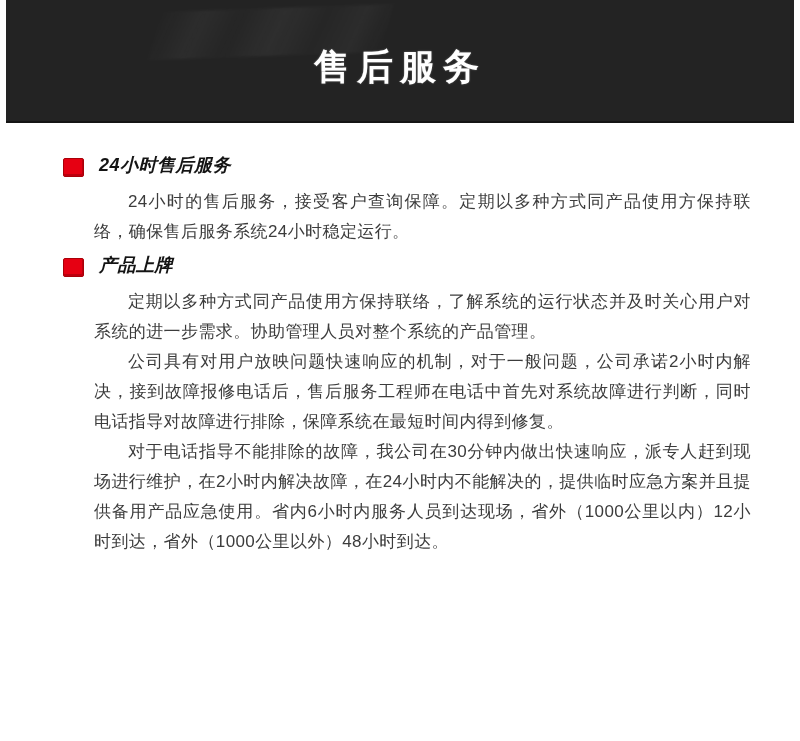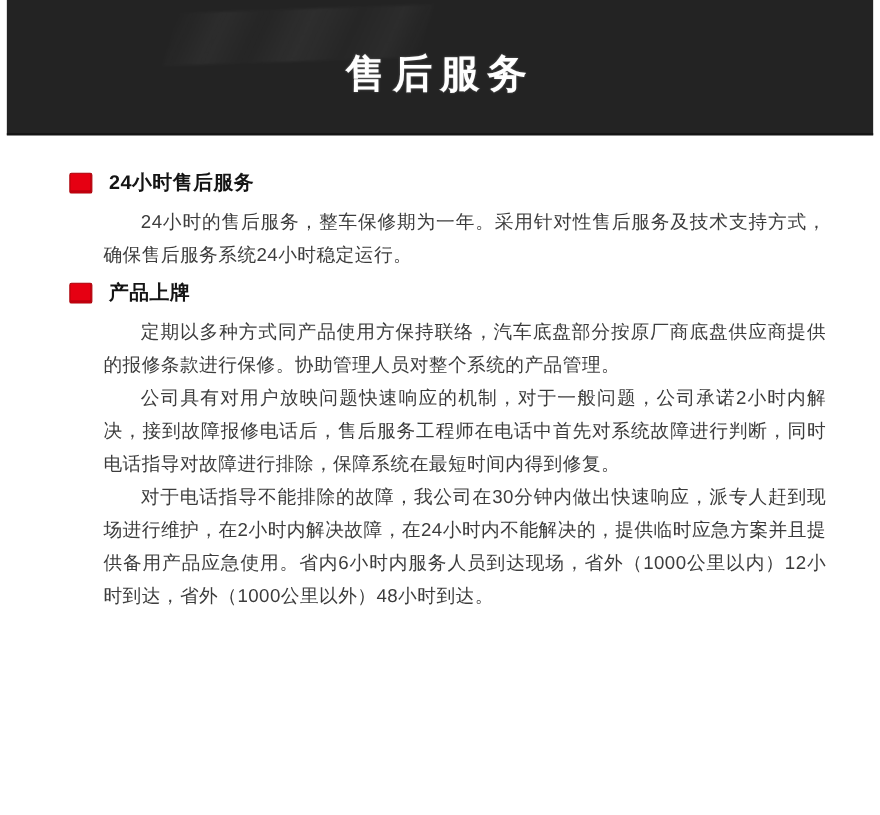--- a/index.html
+++ b/index.html
@@ -53,23 +53,24 @@
     letter-spacing: 7px;
     text-shadow: 0 0 2px rgba(255,255,255,0.35);
     white-space: nowrap;
   }
 
   
   .content { padding-top: 32px; }
 
   .section-heading-row {
     display: flex;
-    align-items: center;
+    align-items: flex-end;
     margin: 8px 43px 10px 57px;
     height: 22px;
+    font-style: italic;
   }
   .section:first-child .section-heading-row { margin-top: 0; }
 
   .bullet {
     flex: 0 0 auto;
     width: 21px;
     height: 19px;
     background: #e60012;
     border: 1px solid #aa0008;
     border-radius: 2px;
@@ -105,29 +106,29 @@
     <div class="page-title">售后服务</div>
   </div>
 
   <div class="content">
 
     <div class="section">
       <div class="section-heading-row">
         <span class="bullet"></span>
         <span class="section-heading">24小时售后服务</span>
       </div>
-      <p>24小时的售后服务，整车保修期为一年。采用针对性售后服务及技术支持方式，确保售后服务系统24小时稳定运行。</p>
+      <p>24小时的售后服务，接受客户查询保障。定期以多种方式同产品使用方保持联络，确保售后服务系统24小时稳定运行。</p>
     </div>
 
     <div class="section">
       <div class="section-heading-row">
         <span class="bullet"></span>
         <span class="section-heading">产品上牌</span>
       </div>
-      <p>定期以多种方式同产品使用方保持联络，汽车底盘部分按原厂商底盘供应商提供的报修条款进行保修。协助管理人员对整个系统的产品管理。</p>
+      <p>定期以多种方式同产品使用方保持联络，了解系统的运行状态并及时关心用户对系统的进一步需求。协助管理人员对整个系统的产品管理。</p>
     </div>
 
     <div class="section">
       <p>公司具有对用户放映问题快速响应的机制，对于一般问题，公司承诺2小时内解决，接到故障报修电话后，售后服务工程师在电话中首先对系统故障进行判断，同时电话指导对故障进行排除，保障系统在最短时间内得到修复。</p>
       <p>对于电话指导不能排除的故障，我公司在30分钟内做出快速响应，派专人赶到现场进行维护，在2小时内解决故障，在24小时内不能解决的，提供临时应急方案并且提供备用产品应急使用。省内6小时内服务人员到达现场，省外（1000公里以内）12小时到达，省外（1000公里以外）48小时到达。</p>
     </div>
 
 
   </div>
 </div>

